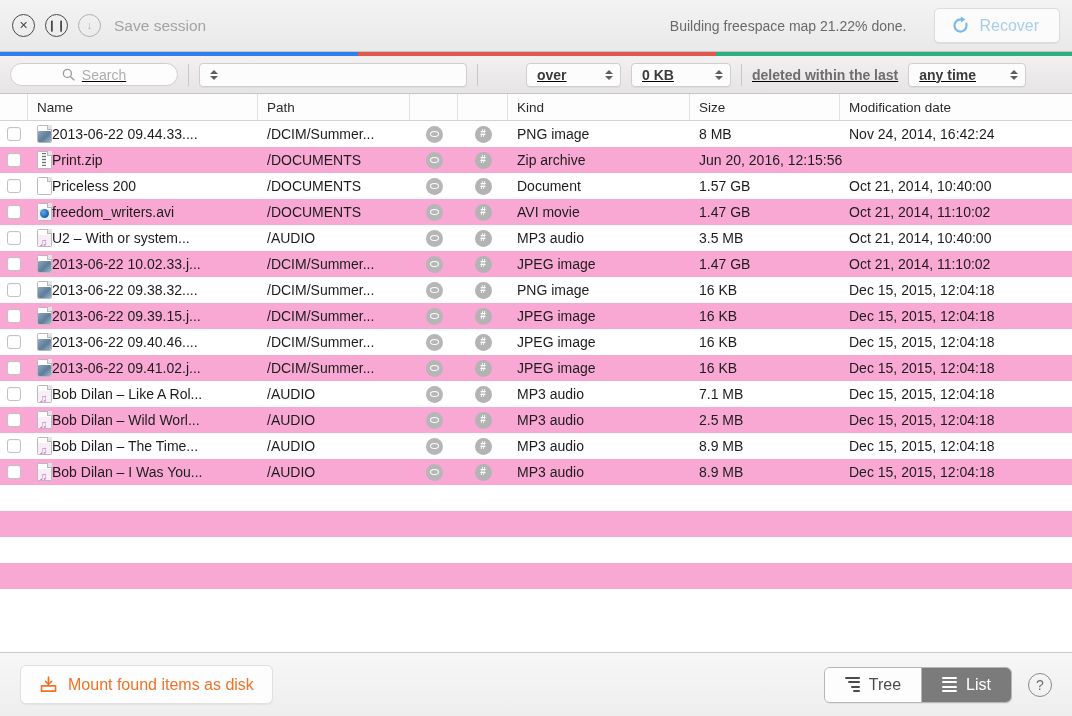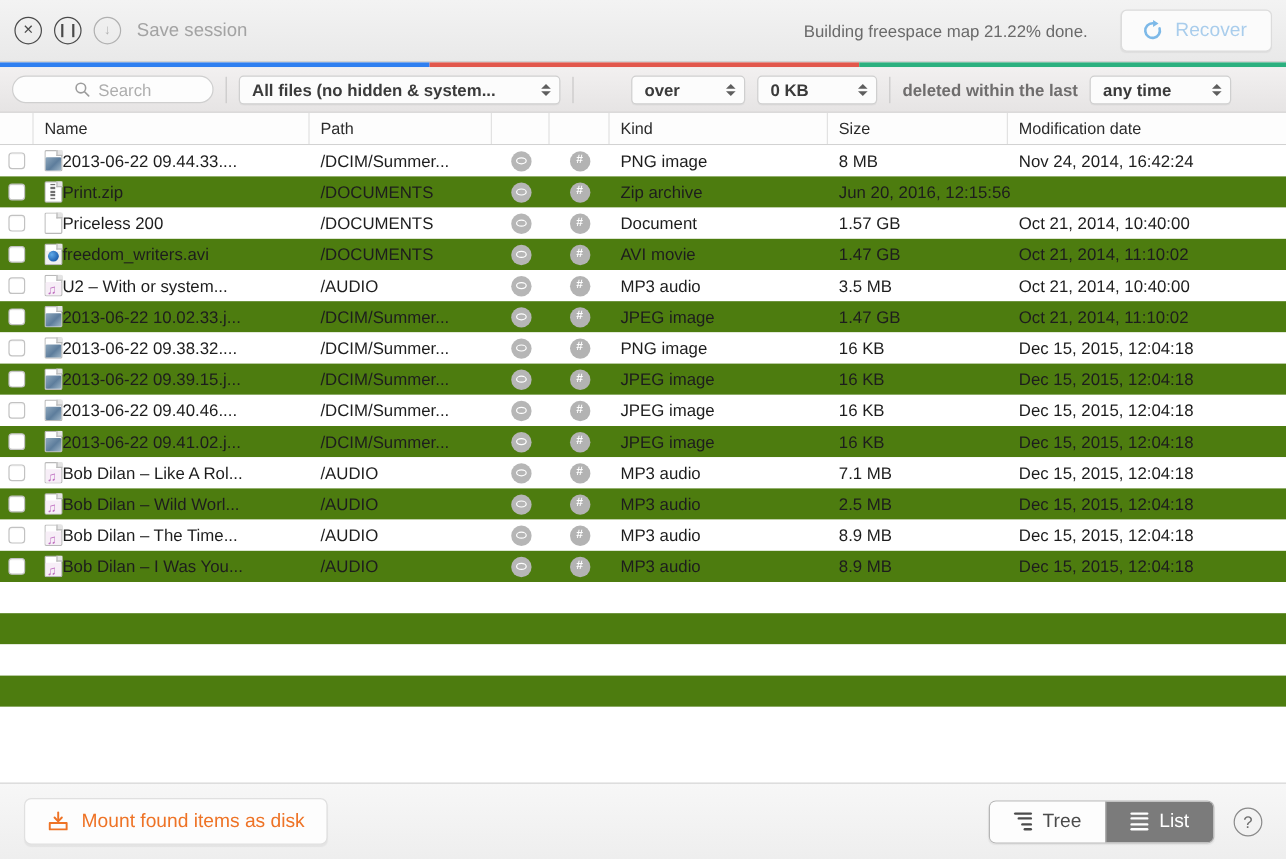--- a/index.html
+++ b/index.html
@@ -84,21 +84,21 @@
 
   
   .progress-stripe { height: 4px; flex: 0 0 4px; display: flex; width: 100%; }
   .progress-stripe span { display: block; height: 100%; }
 
   
   .filterbar {
     height: 38px; flex: 0 0 38px;
     background: linear-gradient(to bottom, #f2f0f0 0%, #e6e4e4 100%);
     border-bottom: 1px solid #c6c4c4;
-    display: flex; align-items: center; padding: 0 10px; gap: 10px;
+    display: flex; align-items: center; padding: 0 10px; gap: 10px; text-decoration: underline;
   }
   .search-box {
     width: 168px; height: 23px;
     background: #fdfdfd; border: 1px solid #cfcfcf; border-radius: 12px;
     display: flex; align-items: center; justify-content: center; gap: 7px;
     color: #aeaeae; font-size: 14px;
   }
   .vsep { width: 1px; height: 22px; background: #c9c7c7; flex: 0 0 1px; }
   .popup {
     height: 24px; background: #fcfcfc;
@@ -140,21 +140,21 @@
   .c-kind  { flex: 0 0 182px; }
   .c-size  { flex: 0 0 150px; }
   .c-date  { flex: 1 1 auto; }
 
   .rows { display: block; }
   .row {
     height: 26px; display: flex; align-items: stretch;
     font-size: 14px; color: #1d1d1d;
   }
   .row.odd  { background: #ffffff; }
-  .row.even { background: #4d7c0f; }
+  .row.even { background: #f9a8d4; }
   .row .cell {
     display: flex; align-items: center; padding-left: 9px;
     overflow: hidden; white-space: nowrap;
   }
   .row .cell.c-check { padding-left: 0; justify-content: center; }
   .row .cell.c-eye, .row .cell.c-hash { padding-left: 0; justify-content: center; }
 
   .chk {
     width: 14px; height: 14px; border-radius: 3px;
     background: #fff; border: 1px solid #c2c2c2;
@@ -279,21 +279,20 @@
       <svg width="13" height="13" viewBox="0 0 14 14">
         <circle cx="5.8" cy="5.8" r="4.3" fill="none" stroke="#9c9c9c" stroke-width="1.4"></circle>
         <line x1="9.1" y1="9.1" x2="12.8" y2="12.8" stroke="#9c9c9c" stroke-width="1.5" stroke-linecap="round"></line>
       </svg>
       <span>Search</span>
     </div>
 
     <span class="vsep"></span>
 
     <div class="popup kind-filter">
-      <span class="ptxt">All files (no hidden &amp; system...</span>
       <span class="stepper">
           <i class="up"></i>
           <i class="down"></i>
         </span>
     </div>
 
     <span class="vsep"></span>
 
     <div class="popup over-filter">
       <span class="ptxt">over</span>

